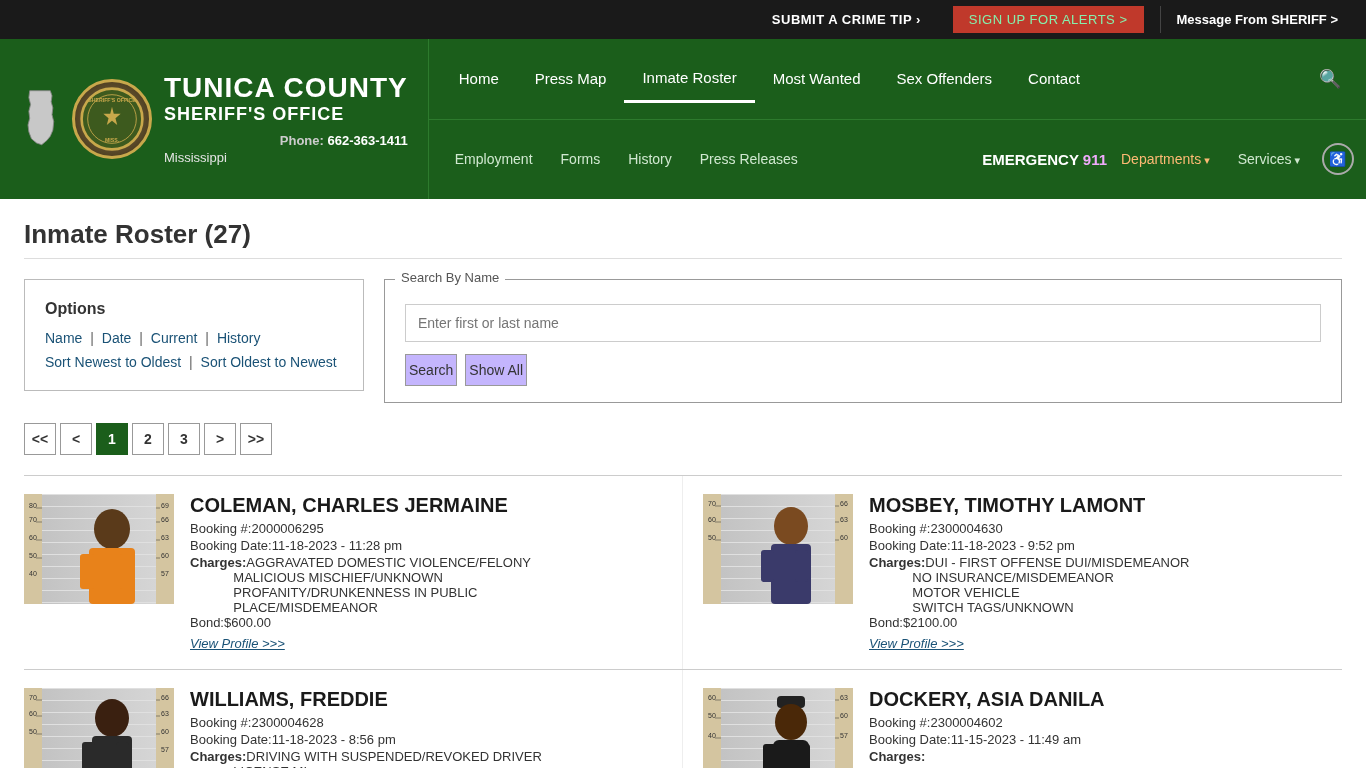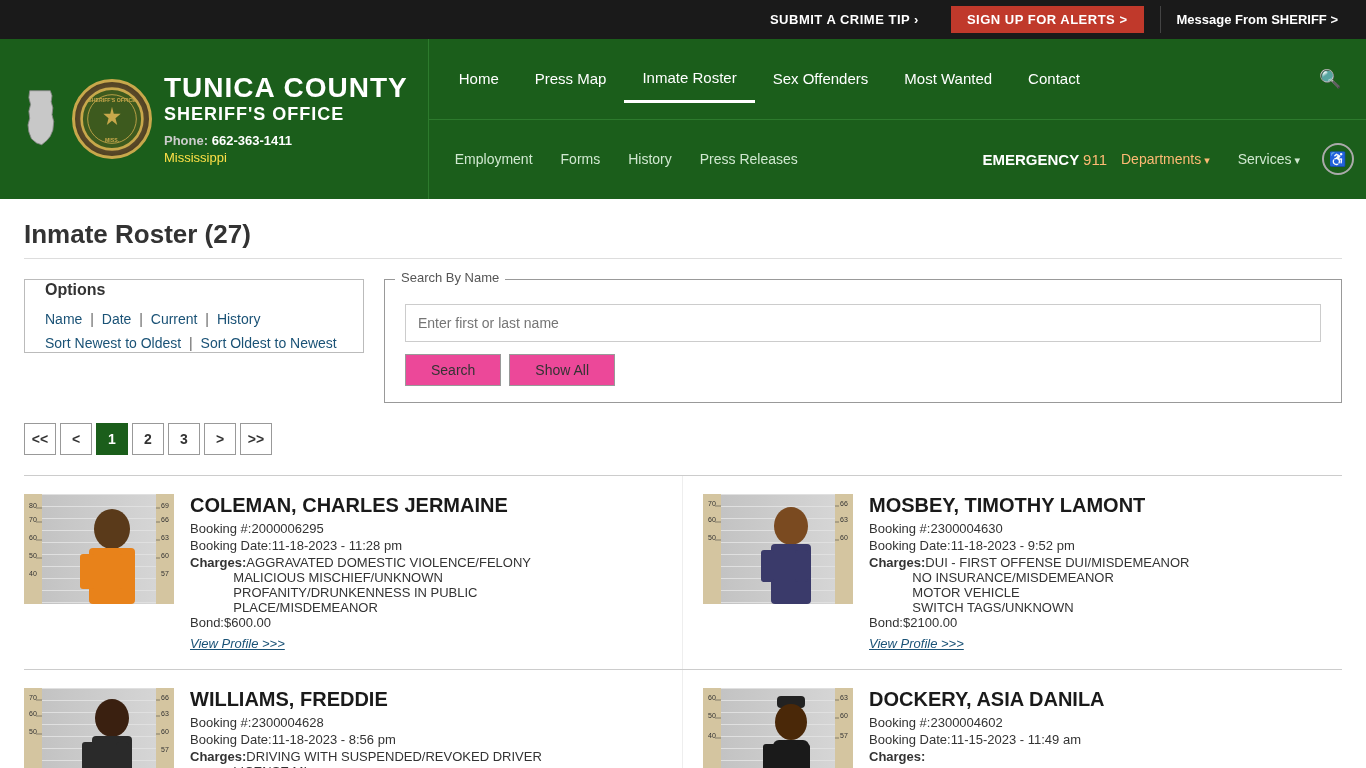--- a/index.html
+++ b/index.html
@@ -18,23 +18,23 @@
       color: #ccc;
       font-size: 13px;
       font-weight: bold;
       padding: 6px 16px;
       text-decoration: none;
       letter-spacing: 0.5px;
     }
     .top-bar-submit span { color: #fff; }
     .top-bar-alerts {
       background: #c0392b;
-      color: #ffffff;
+      color: #86efac;
       font-size: 13px;
-      font-weight: bold;
+      font-weight: normal;
       padding: 6px 16px;
       text-decoration: none;
       letter-spacing: 0.5px;
     }
     .top-bar-message {
       color: #ccc;
       font-size: 13px;
       padding: 6px 16px;
       text-decoration: none;
       border-left: 1px solid #444;
@@ -52,23 +52,23 @@
       display: flex;
       align-items: center;
       padding: 12px 20px;
       gap: 12px;
       min-width: 340px;
       border-right: 1px solid #2d7a2d;
     }
     .brand-text { color: #fff; }
     .brand-title { font-size: 28px; font-weight: 900; line-height: 1.1; letter-spacing: 1px; }
     .brand-subtitle { font-size: 18px; font-weight: bold; letter-spacing: 1px; }
-    .brand-phone { font-size: 13px; margin-top: 8px; color: #ccc; }
+    .brand-phone { font-size: 13px; margin-top: 8px; color: #ccc; text-align: right; }
     .brand-phone span { font-weight: bold; }
-    .brand-state { font-size: 13px; color: #fde047; margin-top: 2px; }
+    .brand-state { font-size: 13px; color: #e5e5e5; margin-top: 2px; }
 
     
     .seal {
       width: 80px;
       height: 80px;
       border-radius: 50%;
       background: radial-gradient(circle, #8B7355 0%, #5a4a2a 60%, #3a2a10 100%);
       border: 3px solid #c8a84b;
       display: flex;
       align-items: center;
@@ -171,21 +171,21 @@
 
     
     .options-search-row {
       display: flex;
       gap: 20px;
       margin-bottom: 20px;
       align-items: flex-start;
     }
     .options-box {
       border: 1px solid #bbb;
-      padding: 1px 20px;
+      padding: 20px 20px;
       min-width: 340px;
       background: #fff;
     }
     .options-title {
       font-weight: bold;
       font-size: 16px;
       margin-bottom: 12px;
     }
     .options-links {
       margin-bottom: 8px;
@@ -222,25 +222,25 @@
     .search-input {
       width: 100%;
       padding: 10px 12px;
       font-size: 14px;
       border: 1px solid #ccc;
       margin-bottom: 12px;
       color: #999;
     }
     .search-buttons { display: flex; gap: 8px; }
     .btn-search, .btn-show-all {
-      padding: 7px 25px;
+      padding: 7px 3px;
       font-size: 14px;
       cursor: pointer;
       border: 1px solid #999;
-      background: #ec4899;
+      background: #c4b5fd;
       color: #333;
     }
 
     
     .pagination {
       display: flex;
       gap: 4px;
       margin-bottom: 20px;
       align-items: center;
     }
@@ -371,34 +371,34 @@
       </div>
       <div class="brand-state">Mississippi</div>
     </div>
   </div>
 
   <div class="header-nav">
     <div class="nav-primary">
       <a>Home</a>
       <a>Press Map</a>
       <a class="active">Inmate Roster</a>
+      <a>Most Wanted</a>
       <a>Sex Offenders</a>
-      <a>Most Wanted</a>
       <a>Contact</a>
       <div class="nav-spacer"></div>
       <button class="search-icon-btn">🔍</button>
     </div>
     <div class="nav-secondary">
       <a>Employment</a>
       <a>Forms</a>
       <a>History</a>
       <a>Press Releases</a>
       <div class="nav-spacer"></div>
       <span class="emergency" style="color:#fff;font-weight:bold;font-size:15px;">
-        <span>EMERGENCY</span> <span class="emergency-num" style="color:#fdba74;font-weight:400;">911</span>
+        <span>EMERGENCY</span> <span class="emergency-num" style="color:#f0abfc;font-weight:700;">911</span>
       </span>
       <a class="has-dropdown" style="color:#fdba74;padding:10px 14px;">Departments</a>
       <a class="has-dropdown" style="color:#d0e8d0;padding:10px 14px;">Services</a>
       <button class="accessibility-btn" title="Accessibility">♿</button>
     </div>
   </div>
 </div>
 
 <div class="page-content">
 

